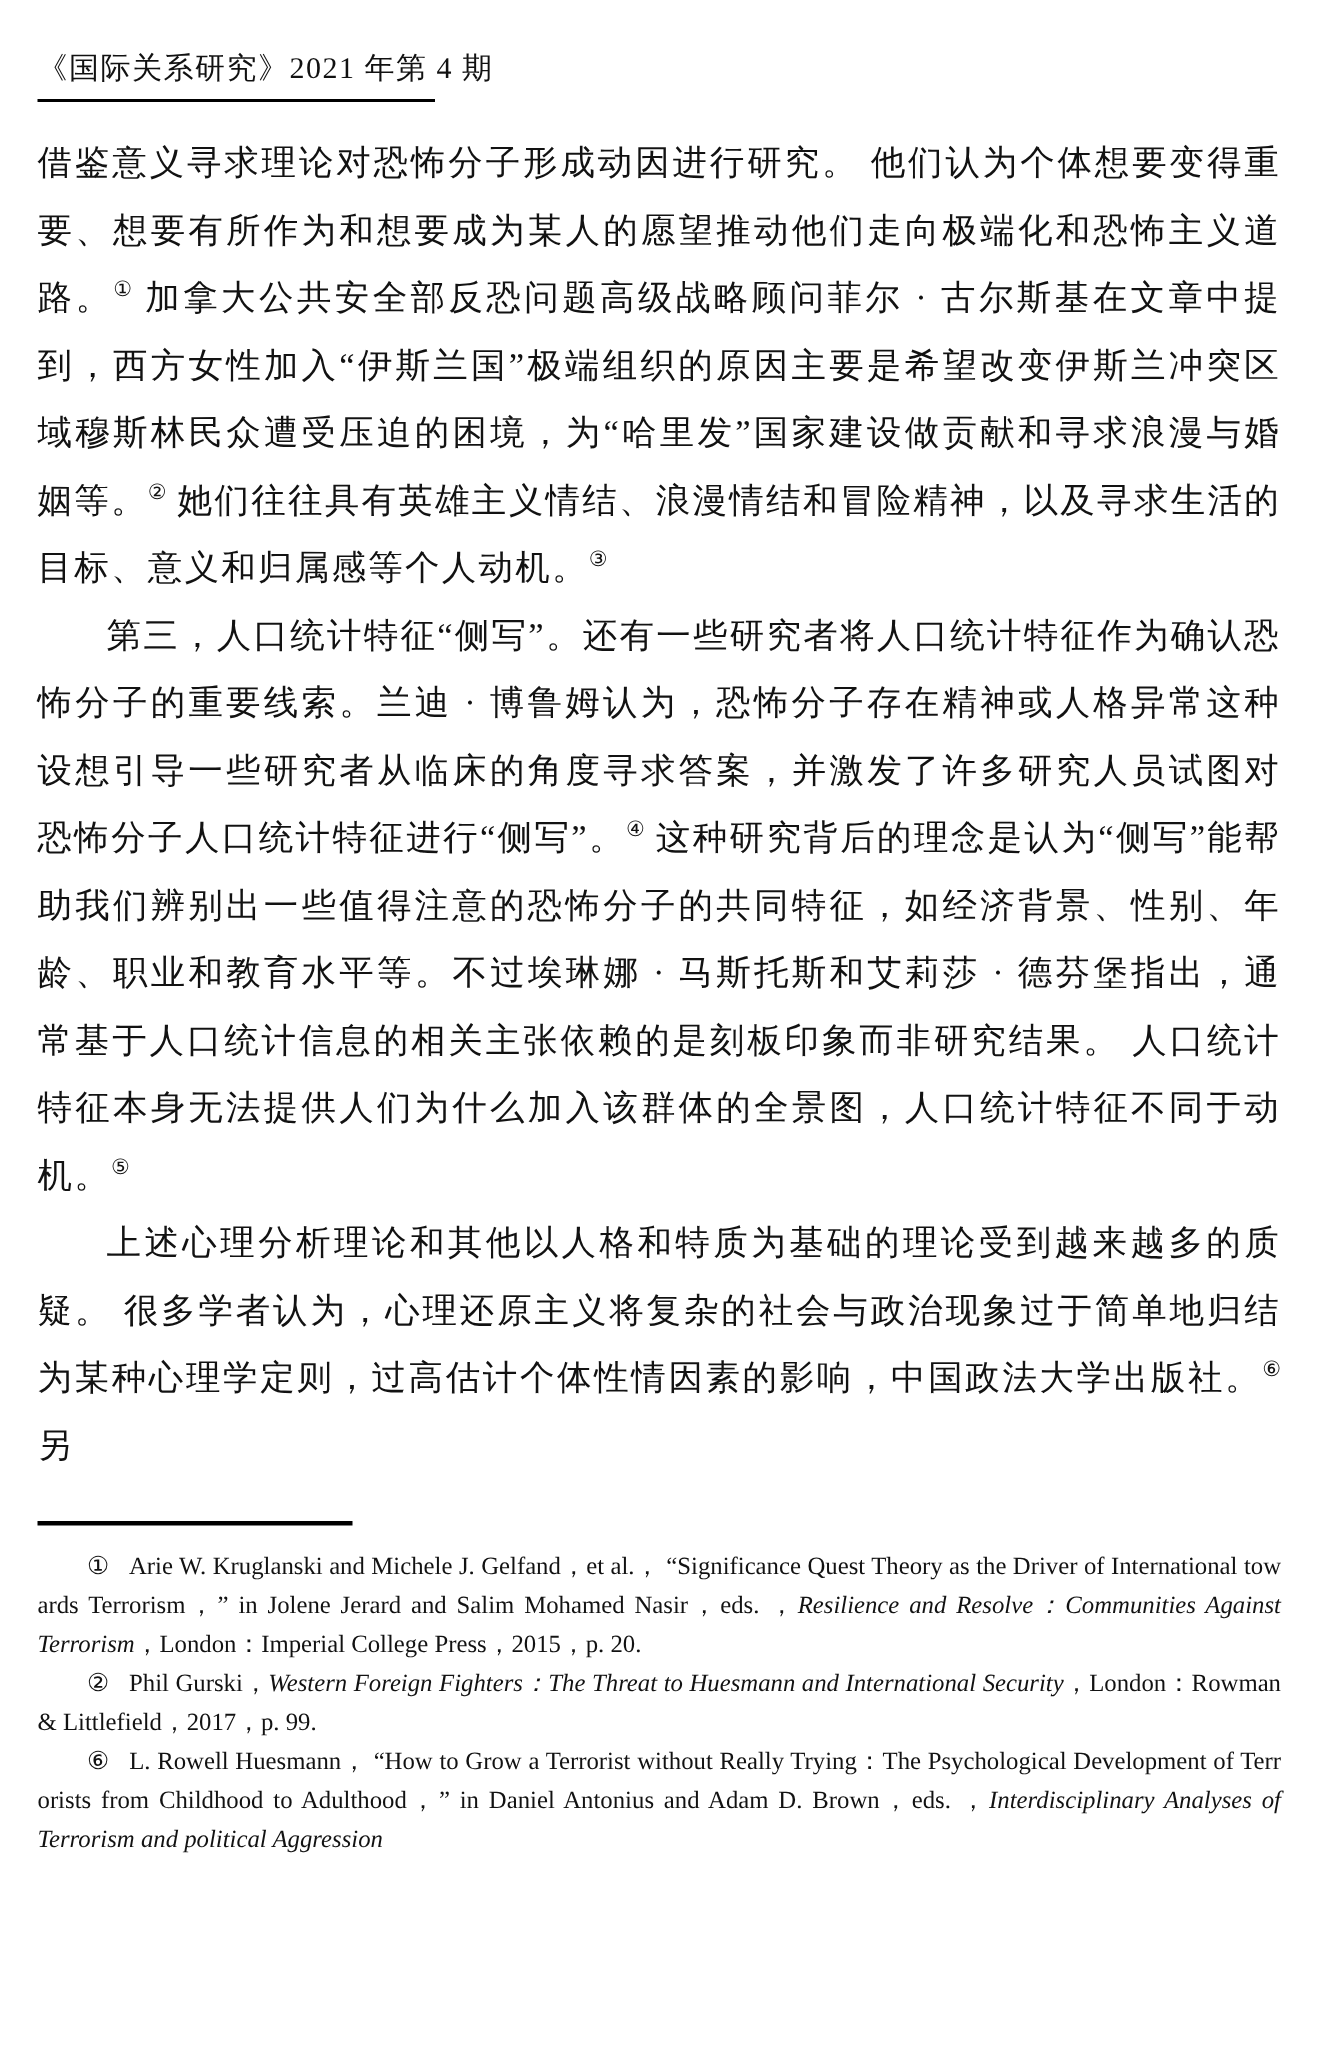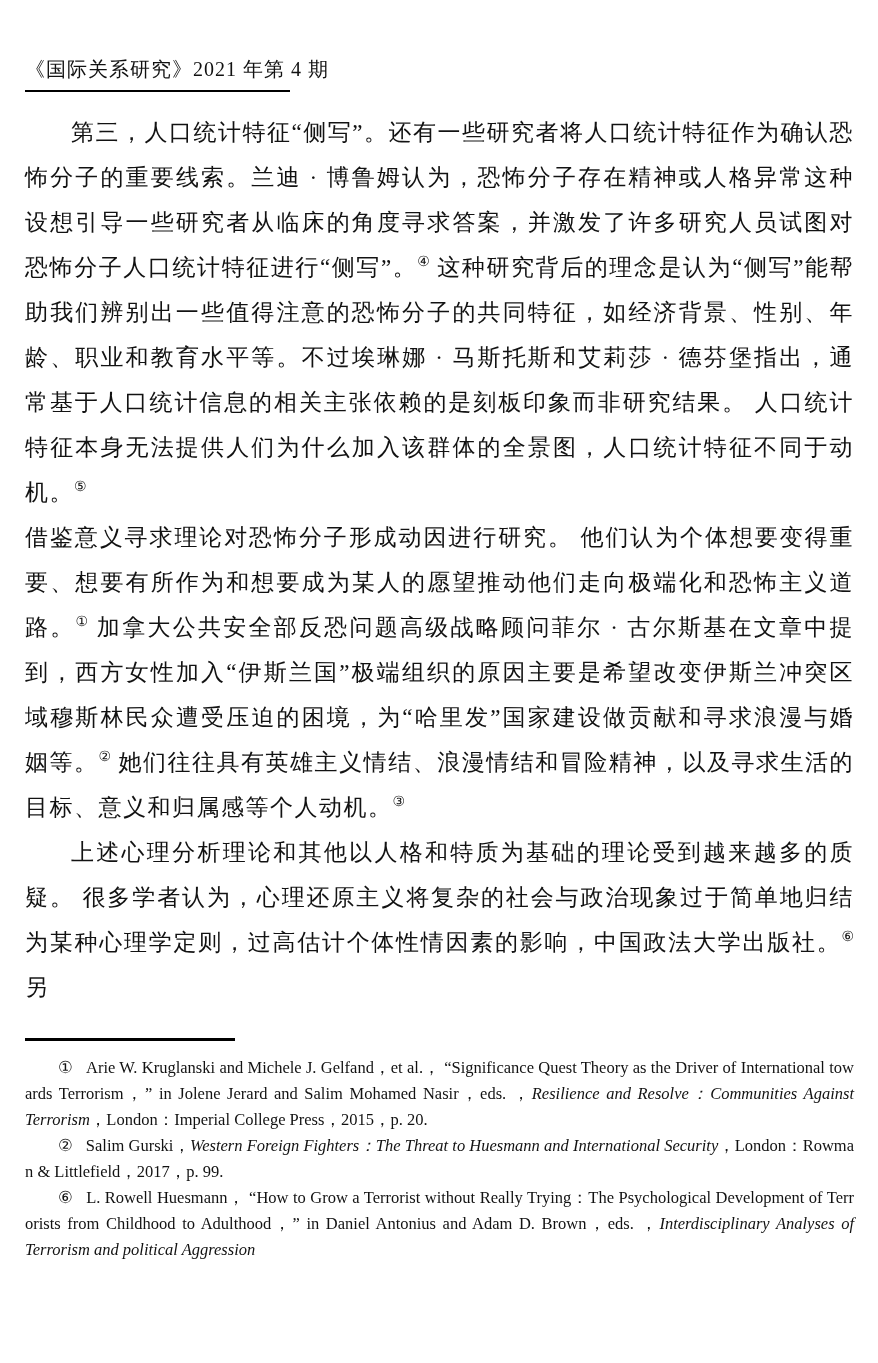--- a/index.html
+++ b/index.html
@@ -5,21 +5,21 @@
   html, body { margin: 0; padding: 0; background: #e8e8e8; }
   .page {
     position: relative;
     width: 878px;
     height: 1363px;
     margin: 0 auto;
     background: #ffffff;
     color: #111111;
     font-family: "Liberation Serif", "DejaVu Serif", serif;
     box-sizing: border-box;
-    padding: 56px 24px 0 25px;
+    padding: 32px 24px 0 25px;
     overflow: hidden;
   }
   .journal-line {
     font-size: 20px;
     letter-spacing: 1px;
     color: #111;
   }
   .header-rule {
     width: 265px;
     height: 2px;
@@ -68,35 +68,35 @@
 
 <div class="page">
 
   <header>
     <div class="journal-line">《国际关系研究》2021 年第 4 期</div>
     <div class="header-rule"></div>
   </header>
 
   <main class="article-body">
 
+    <p class="body-para"><span>借鉴意义寻求理论对恐怖分子形成动因进行研究。 他们认为个体想要变得重要、想要有所作为和想要成为某人的愿望推动他们走向极端化和恐怖主义道路。</span><sup>①</sup><span> 加拿大公共安全部反恐问题高级战略顾问菲尔 · 古尔斯基在文章中提到，西方女性加入“伊斯兰国”极端组织的原因主要是希望改变伊斯兰冲突区域穆斯林民众遭受压迫的困境，为“哈里发”国家建设做贡献和寻求浪漫与婚姻等。</span><sup>②</sup><span> 她们往往具有英雄主义情结、浪漫情结和冒险精神，以及寻求生活的目标、意义和归属感等个人动机。</span><sup>③</sup></p>
+
     <p class="body-para indent"><span>第三，人口统计特征“侧写”。还有一些研究者将人口统计特征作为确认恐怖分子的重要线索。兰迪 · 博鲁姆认为，恐怖分子存在精神或人格异常这种设想引导一些研究者从临床的角度寻求答案，并激发了许多研究人员试图对恐怖分子人口统计特征进行“侧写”。</span><sup>④</sup><span> 这种研究背后的理念是认为“侧写”能帮助我们辨别出一些值得注意的恐怖分子的共同特征，如经济背景、性别、年龄、职业和教育水平等。不过埃琳娜 · 马斯托斯和艾莉莎 · 德芬堡指出，通常基于人口统计信息的相关主张依赖的是刻板印象而非研究结果。 人口统计特征本身无法提供人们为什么加入该群体的全景图，人口统计特征不同于动机。</span><sup>⑤</sup></p>
-
-    <p class="body-para"><span>借鉴意义寻求理论对恐怖分子形成动因进行研究。 他们认为个体想要变得重要、想要有所作为和想要成为某人的愿望推动他们走向极端化和恐怖主义道路。</span><sup>①</sup><span> 加拿大公共安全部反恐问题高级战略顾问菲尔 · 古尔斯基在文章中提到，西方女性加入“伊斯兰国”极端组织的原因主要是希望改变伊斯兰冲突区域穆斯林民众遭受压迫的困境，为“哈里发”国家建设做贡献和寻求浪漫与婚姻等。</span><sup>②</sup><span> 她们往往具有英雄主义情结、浪漫情结和冒险精神，以及寻求生活的目标、意义和归属感等个人动机。</span><sup>③</sup></p>
 
     <p class="body-para indent"><span>上述心理分析理论和其他以人格和特质为基础的理论受到越来越多的质疑。 很多学者认为，心理还原主义将复杂的社会与政治现象过于简单地归结为某种心理学定则，过高估计个体性情因素的影响，中国政法大学出版社。</span><sup>⑥</sup><span> 另</span></p>
 
   </main>
 
   <div class="footnote-sep"></div>
 
   <section class="footnotes">
 
     <p class="fn"><span class="fn-marker">①</span><span>Arie W. Kruglanski and Michele J. Gelfand，et al.， “Significance Quest Theory as the Driver of International towards Terrorism，” in Jolene Jerard and Salim Mohamed Nasir，eds. ，</span><span class="it">Resilience and Resolve：Communities Against Terrorism</span><span>，London：Imperial College Press，2015，p. 20.</span></p>
 
-    <p class="fn"><span class="fn-marker">②</span><span>Salim Gurski，</span><span class="it">Western Foreign Fighters：The Threat to Huesmann and International Security</span><span>，London：Rowman &amp; Littlefield，2017，p. 99.</span></p>
+    <p class="fn"><span class="fn-marker">②</span><span>Phil Gurski，</span><span class="it">Western Foreign Fighters：The Threat to Huesmann and International Security</span><span>，London：Rowman &amp; Littlefield，2017，p. 99.</span></p>
 
 
 
 
     <p class="fn"><span class="fn-marker">⑥</span><span>L. Rowell Huesmann， “How to Grow a Terrorist without Really Trying：The Psychological Development of Terrorists from Childhood to Adulthood，” in Daniel Antonius and Adam D. Brown，eds. ，</span><span class="it">Interdisciplinary Analyses of Terrorism and political Aggression</span></p>
 
   </section>
 
 </div>
 

